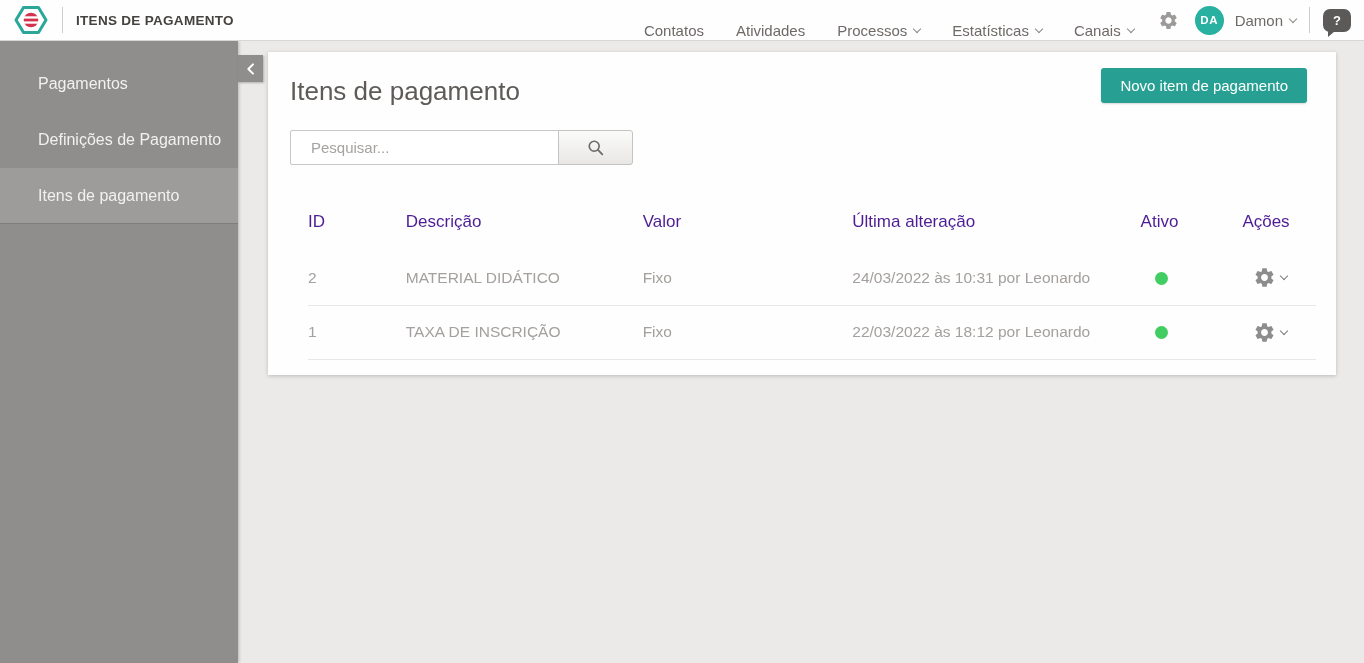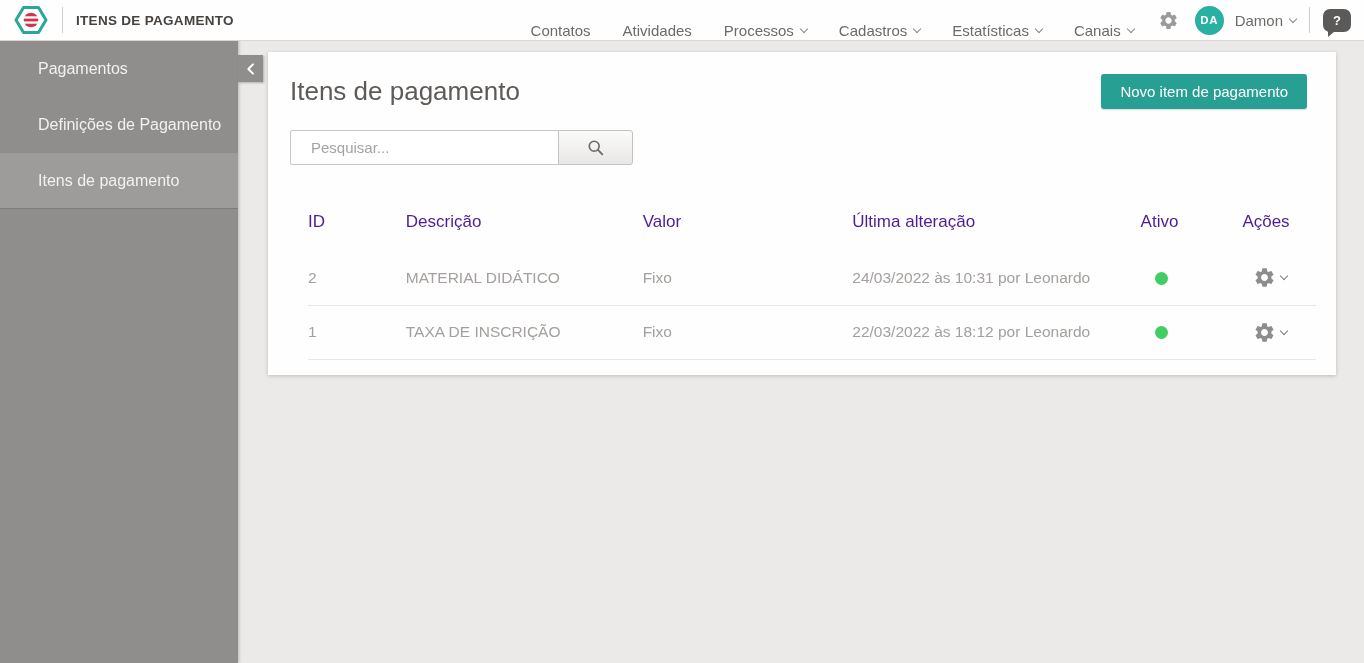--- a/index.html
+++ b/index.html
@@ -43,21 +43,21 @@
     color:#fff; font-size:13px; font-weight:bold;
     display:flex; align-items:center; justify-content:center;
     margin-right:13px; cursor:pointer;
   }
   .help::after {
     content:""; position:absolute; bottom:-5px; left:5px; width:0; height:0;
     border-top:6px solid #5b5a59; border-right:7px solid transparent;
   }
   
   .sidebar {
-    position:absolute; top:26px; left:0; bottom:0; width:238px;
+    position:absolute; top:41px; left:0; bottom:0; width:238px;
     background:#908e8c; padding-top:15px; z-index:20;
     box-shadow:1px 0 3px rgba(0,0,0,.22);
   }
   .side-item {
     height:56px; display:flex; align-items:center; padding-left:38px;
     color:#f2f1ef; font-size:16px; cursor:pointer;
   }
   .side-item.active { background:#9e9c9a; border-bottom:1px solid #7f7d7b; }
   .collapse-btn {
     position:absolute; top:55px; left:238px; width:25px; height:27px;
@@ -67,21 +67,21 @@
   
   .card {
     position:absolute; left:268px; top:52px; width:1068px; height:323px;
     background:#fffefe; box-shadow:0 1px 4px rgba(0,0,0,.20); z-index:10;
   }
   .card-title {
     position:absolute; left:22px; top:24px;
     font-size:26px; font-weight:normal; color:#5d5a57;
   }
   .new-btn {
-    position:absolute; right:29px; top:22px; height:35px; padding:0 19px;
+    position:absolute; right:29px; top:16px; height:35px; padding:0 19px;
     background:#27a093; border:none; border-radius:3px;
     color:#fff; font-size:15px; font-family:inherit; cursor:pointer;
     box-shadow:0 1px 2px rgba(0,0,0,.15);
   }
   .search-row { position:absolute; left:22px; top:78px; display:flex; }
   .search-input {
     width:269px; height:35px; border:1px solid #c9c7c5; border-radius:2px 0 0 2px;
     padding:0 20px; font-size:15px; font-family:inherit; color:#555; outline:none;
   }
   .search-input::placeholder { color:#a5a2a0; }
@@ -130,24 +130,20 @@
 
   <div class="nav">
     <div class="nav-item">
       <span>Contatos</span>
     </div>
     <div class="nav-item">
       <span>Atividades</span>
     </div>
     <div class="nav-item">
       <span>Processos</span>
-      <span class="cdown"></span>
-    </div>
-    <div class="nav-item">
-      <span>Cadastros</span>
       <span class="cdown"></span>
     </div>
     <div class="nav-item">
       <span>Estatísticas</span>
       <span class="cdown"></span>
     </div>
     <div class="nav-item">
       <span>Canais</span>
       <span class="cdown"></span>
     </div>

